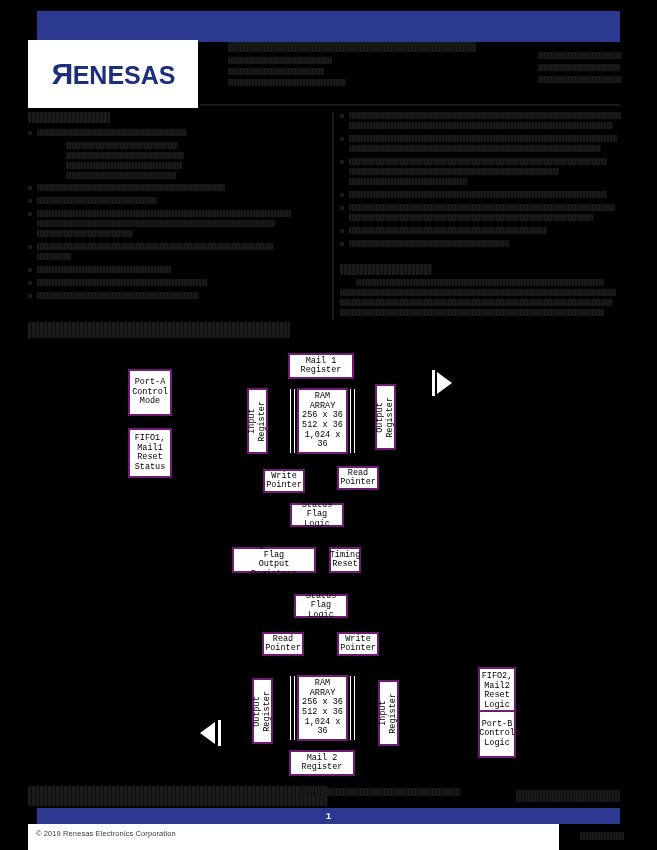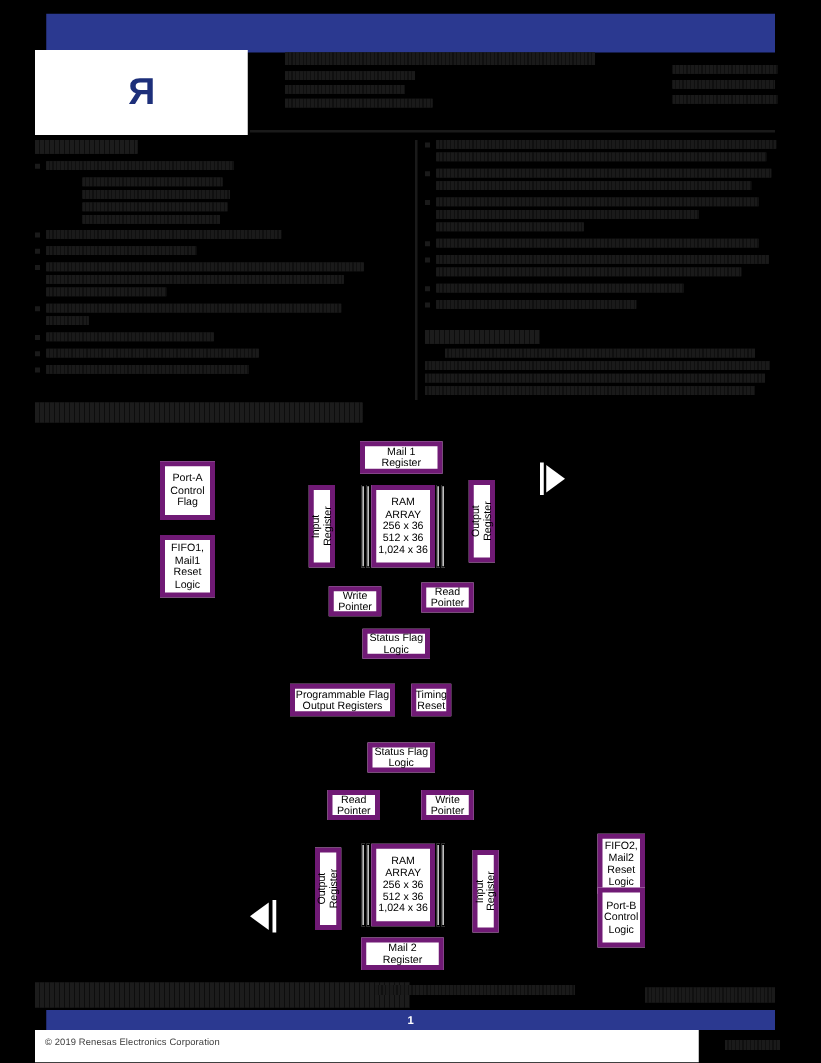--- a/index.html
+++ b/index.html
@@ -58,22 +58,22 @@
   }
   .bullet-body{flex:1;}
   .sub-indent{margin-left:38px;}
 
   
   .fbd-head{position:absolute;left:28px;top:322px;width:262px;height:16px;}
 
   
   .diagram{position:absolute;left:0;top:340px;width:657px;height:440px;}
   .blk{
-    position:absolute;background:#ffffff;border:4px solid #701a75;
-    color:#000000;font-family:Liberation Sans, sans-serif;
+    position:absolute;background:#ffffff;border:2px solid #701a75;
+    color:#000000;font-family:Liberation Mono, monospace;
     font-size:8.5px;line-height:9.5px;text-align:center;
     display:flex;align-items:center;justify-content:center;
     box-sizing:border-box;
   }
   .blk span{display:block;white-space:pre-line;}
   .vert{writing-mode:vertical-rl;transform:rotate(180deg);}
   .ram{font-size:8.5px;line-height:9.6px;}
   .bar{position:absolute;background:#ffffff;border:1px solid #000;box-sizing:border-box;width:3px;}
 
   .tri{position:absolute;width:0;height:0;}
@@ -103,20 +103,21 @@
 </head>
 <body>
 
 <div class="page">
 
   <div class="header-bar"></div>
 
   <div class="logo-box">
     <div class="logo-text">
       <span class="r-glyph">R</span>
+        <span class="rest">ENESAS</span>
     </div>
   </div>
 
   <div class="title-zone">
     <span class="ob ob-title" style="width:248px;"></span>
     <span class="ob ob-line" style="width:104px;margin-top:3px;"></span>
     <span class="ob ob-line" style="width:96px;margin-top:4px;"></span>
     <span class="ob ob-line" style="width:118px;margin-top:4px;"></span>
   </div>
 
@@ -250,28 +251,28 @@
     <span class="ob ob-line" style="width:264px;"></span>
   </div>
 
   <span class="ob ob-h fbd-head"></span>
 
   <div class="diagram">
 
     <div class="blk" style="left:128px;top:29px;width:44px;height:47px;">
       <span>Port-A
 Control
-Flag</span>
+Mode</span>
     </div>
 
     <div class="blk" style="left:128px;top:88px;width:44px;height:50px;">
       <span>FIFO1,
 Mail1
 Reset
-Logic</span>
+Status</span>
     </div>
 
     <div class="blk" style="left:288px;top:13px;width:66px;height:26px;">
       <span>Mail 1
 Register</span>
     </div>
 
     <div class="blk" style="left:247px;top:48px;width:21px;height:66px;">
       <span class="vert">Input
 Register</span>

